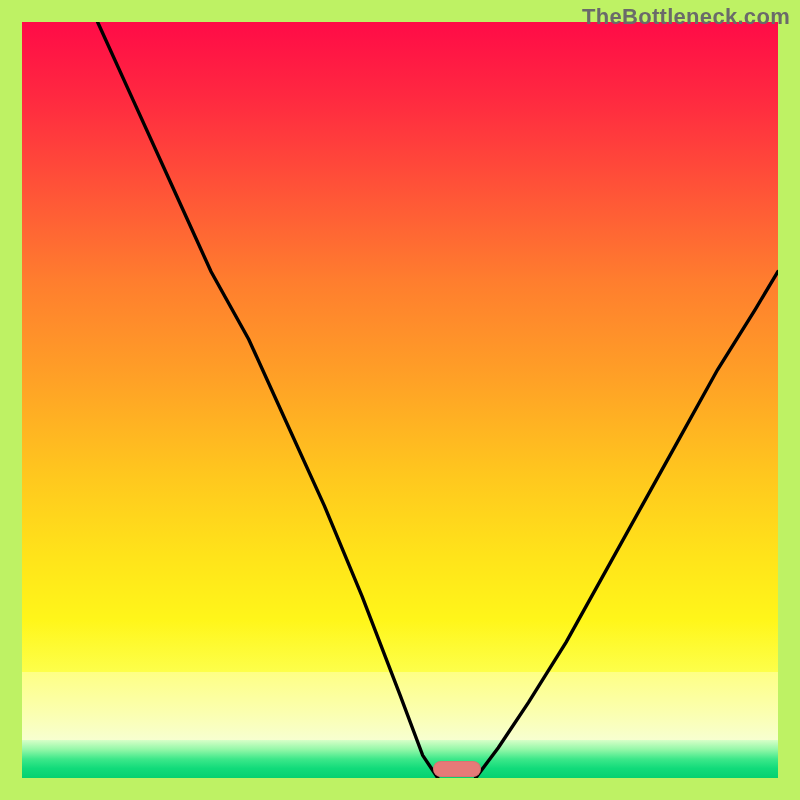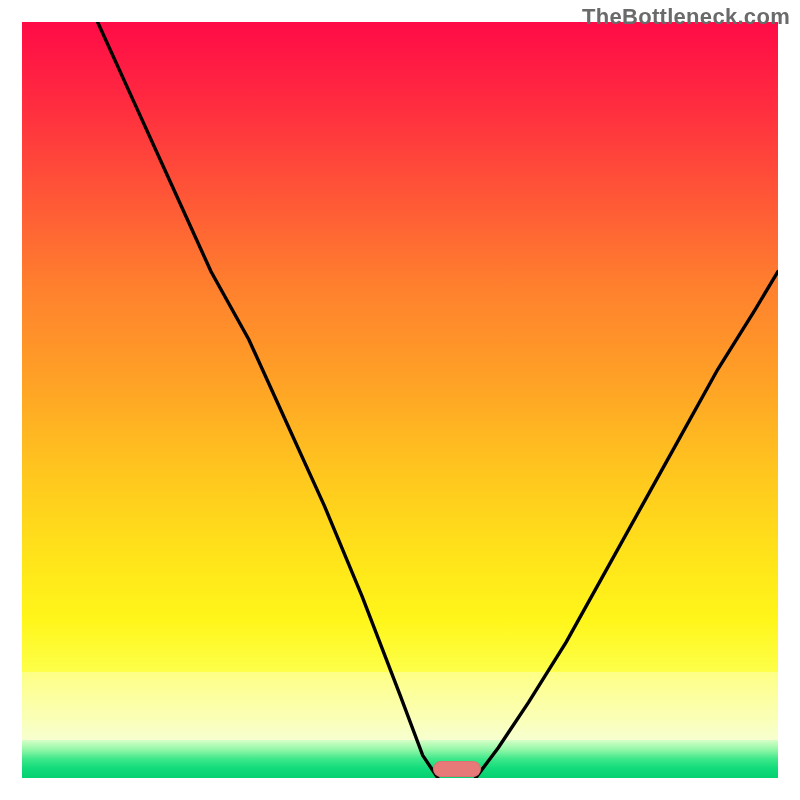--- a/index.html
+++ b/index.html
@@ -8,21 +8,21 @@
     width: 800px;
     height: 800px;
     background: #000;
     overflow: hidden;
     font-family: Arial, Helvetica, sans-serif;
   }
   .frame {
     position: relative;
     width: 800px;
     height: 800px;
-    background: #ffffff;
+    background: #bef264;
   }
   .watermark {
     position: absolute;
     top: 4px;
     right: 10px;
     color: #6a6a6a;
     font-size: 22px;
     font-weight: 600;
     letter-spacing: 0.3px;
     z-index: 10;

